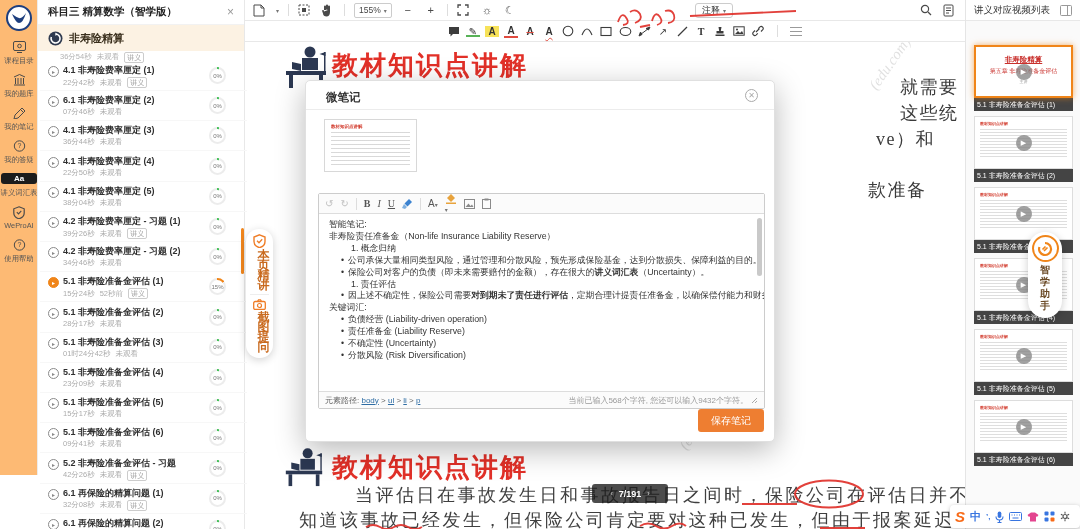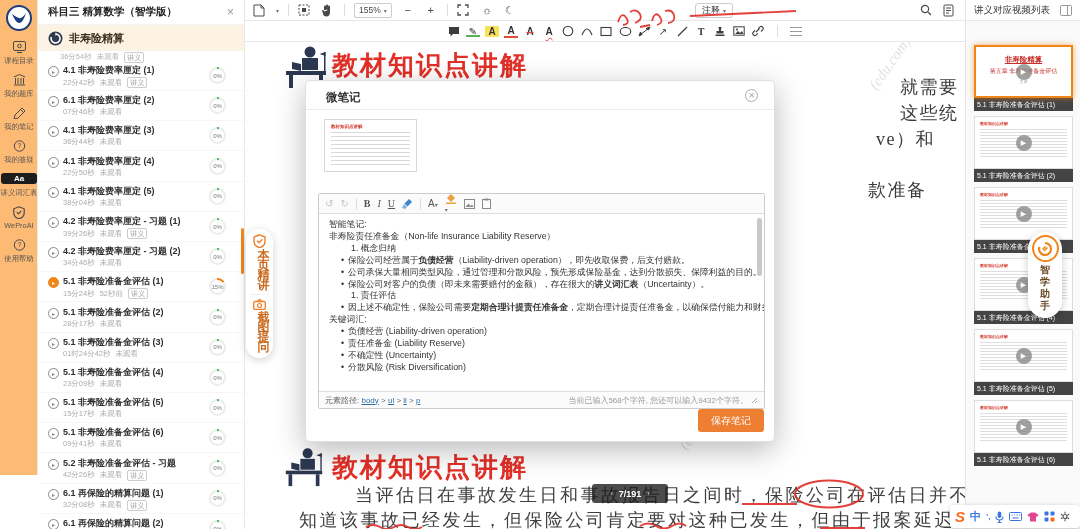--- a/index.html
+++ b/index.html
@@ -641,25 +641,24 @@
             <rect x=".5" y="1.5" width="8" height="9" fill="none" stroke="#8a8a8a"></rect>
             <rect x="2.5" y=".5" width="4" height="2" fill="#8a8a8a"></rect>
           </svg>
         </span>
     </div>
     <div class="e-body" id="note-body">
       <div class="e-scroll"></div>
     <div class="nline p"><span>智能笔记:</span></div>
         <div class="nline p"><span>非寿险责任准备金（Non-life Insurance Liability Reserve）</span></div>
         <div class="nline num"><span>1. 概念归纳</span></div>
-        <div class="nline li"><span>保险公司经营属于</span><b>负债经营</b><span>（Liability-driven operation），即先收取保费，后支付赔款。</span></div>
         <div class="nline li"><span>公司承保大量相同类型风险，通过管理和分散风险，预先形成保险基金，达到分散损失、保障利益的目的。</span></div>
         <div class="nline li"><span>保险公司对客户的负债（即未来需要赔付的金额），存在很大的</span><b>讲义词汇表</b><span>（Uncertainty）。</span></div>
         <div class="nline num"><span>1. 责任评估</span></div>
-        <div class="nline li"><span>因上述不确定性，保险公司需要</span><b>定期合理计提责任准备金</b><span>，定期合理计提责任准备金，以确保偿付能力和财务稳健。</span></div>
+        <div class="nline li"><span>因上述不确定性，保险公司需要</span><b>对到期未了责任进行评估</b><span>，定期合理计提责任准备金，以确保偿付能力和财务稳健。</span></div>
         <div class="nline p"><span>关键词汇:</span></div>
         <div class="nline li"><span>负债经营 (Liability-driven operation)</span></div>
         <div class="nline li"><span>责任准备金 (Liability Reserve)</span></div>
         <div class="nline li"><span>不确定性 (Uncertainty)</span></div>
         <div class="nline li"><span>分散风险 (Risk Diversification)</span></div>
       </div>
     <div class="e-foot">
       <span class="epath" id="epath"><span>元素路径: </span><a>body</a> &gt; <a>ul</a> &gt; <a>li</a> &gt; <a>p</a></span>
       <span class="ecount">
         <span>当前已输入568个字符, 您还可以输入9432个字符。</span>

